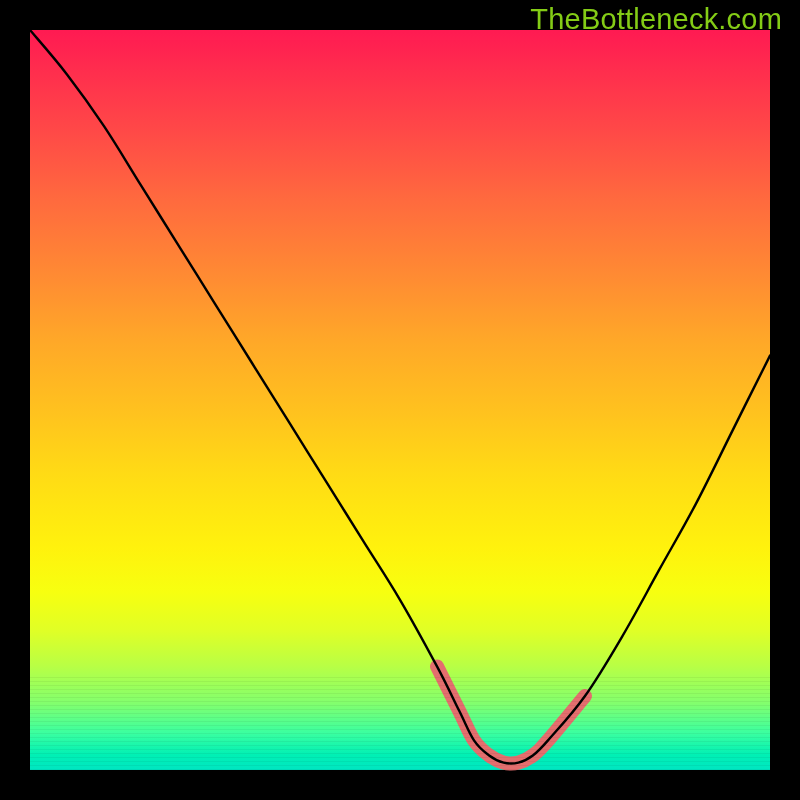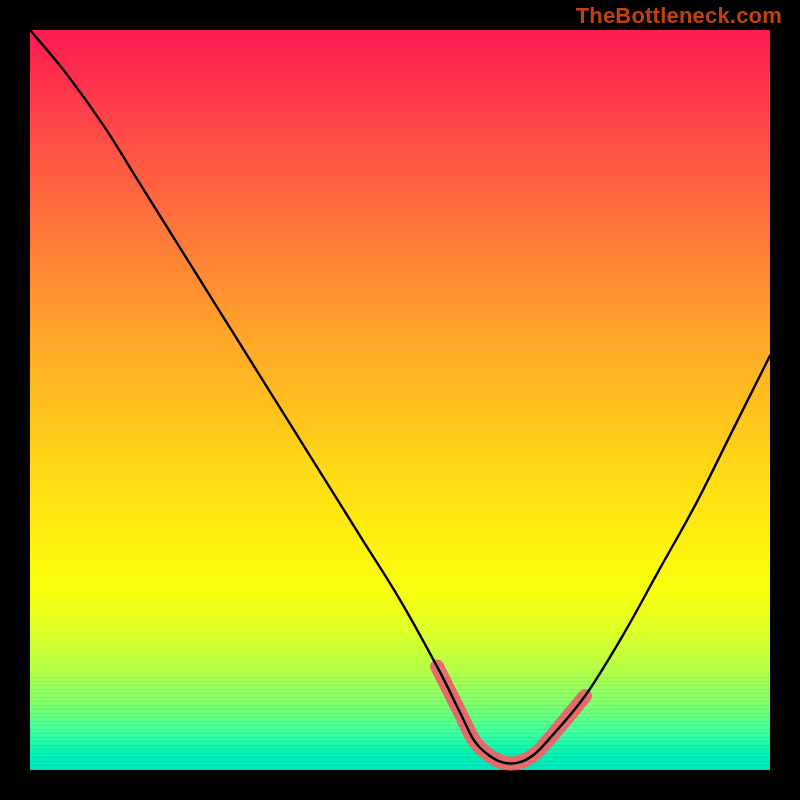--- a/index.html
+++ b/index.html
@@ -16,23 +16,23 @@
     top: 0;
     left: 0;
     width: 800px;
     height: 800px;
     background: #000;
   }
   .watermark {
     position: absolute;
     top: 3px;
     right: 18px;
-    color: #c2410c;
-    font-size: 22px;
-    font-weight: 700;
+    color: #84cc16;
+    font-size: 29px;
+    font-weight: 400;
     letter-spacing: 0.2px;
     z-index: 5;
   }
   .plot {
     position: absolute;
     top: 30px;
     left: 30px;
     width: 740px;
     height: 740px;
     background: linear-gradient(to bottom,

